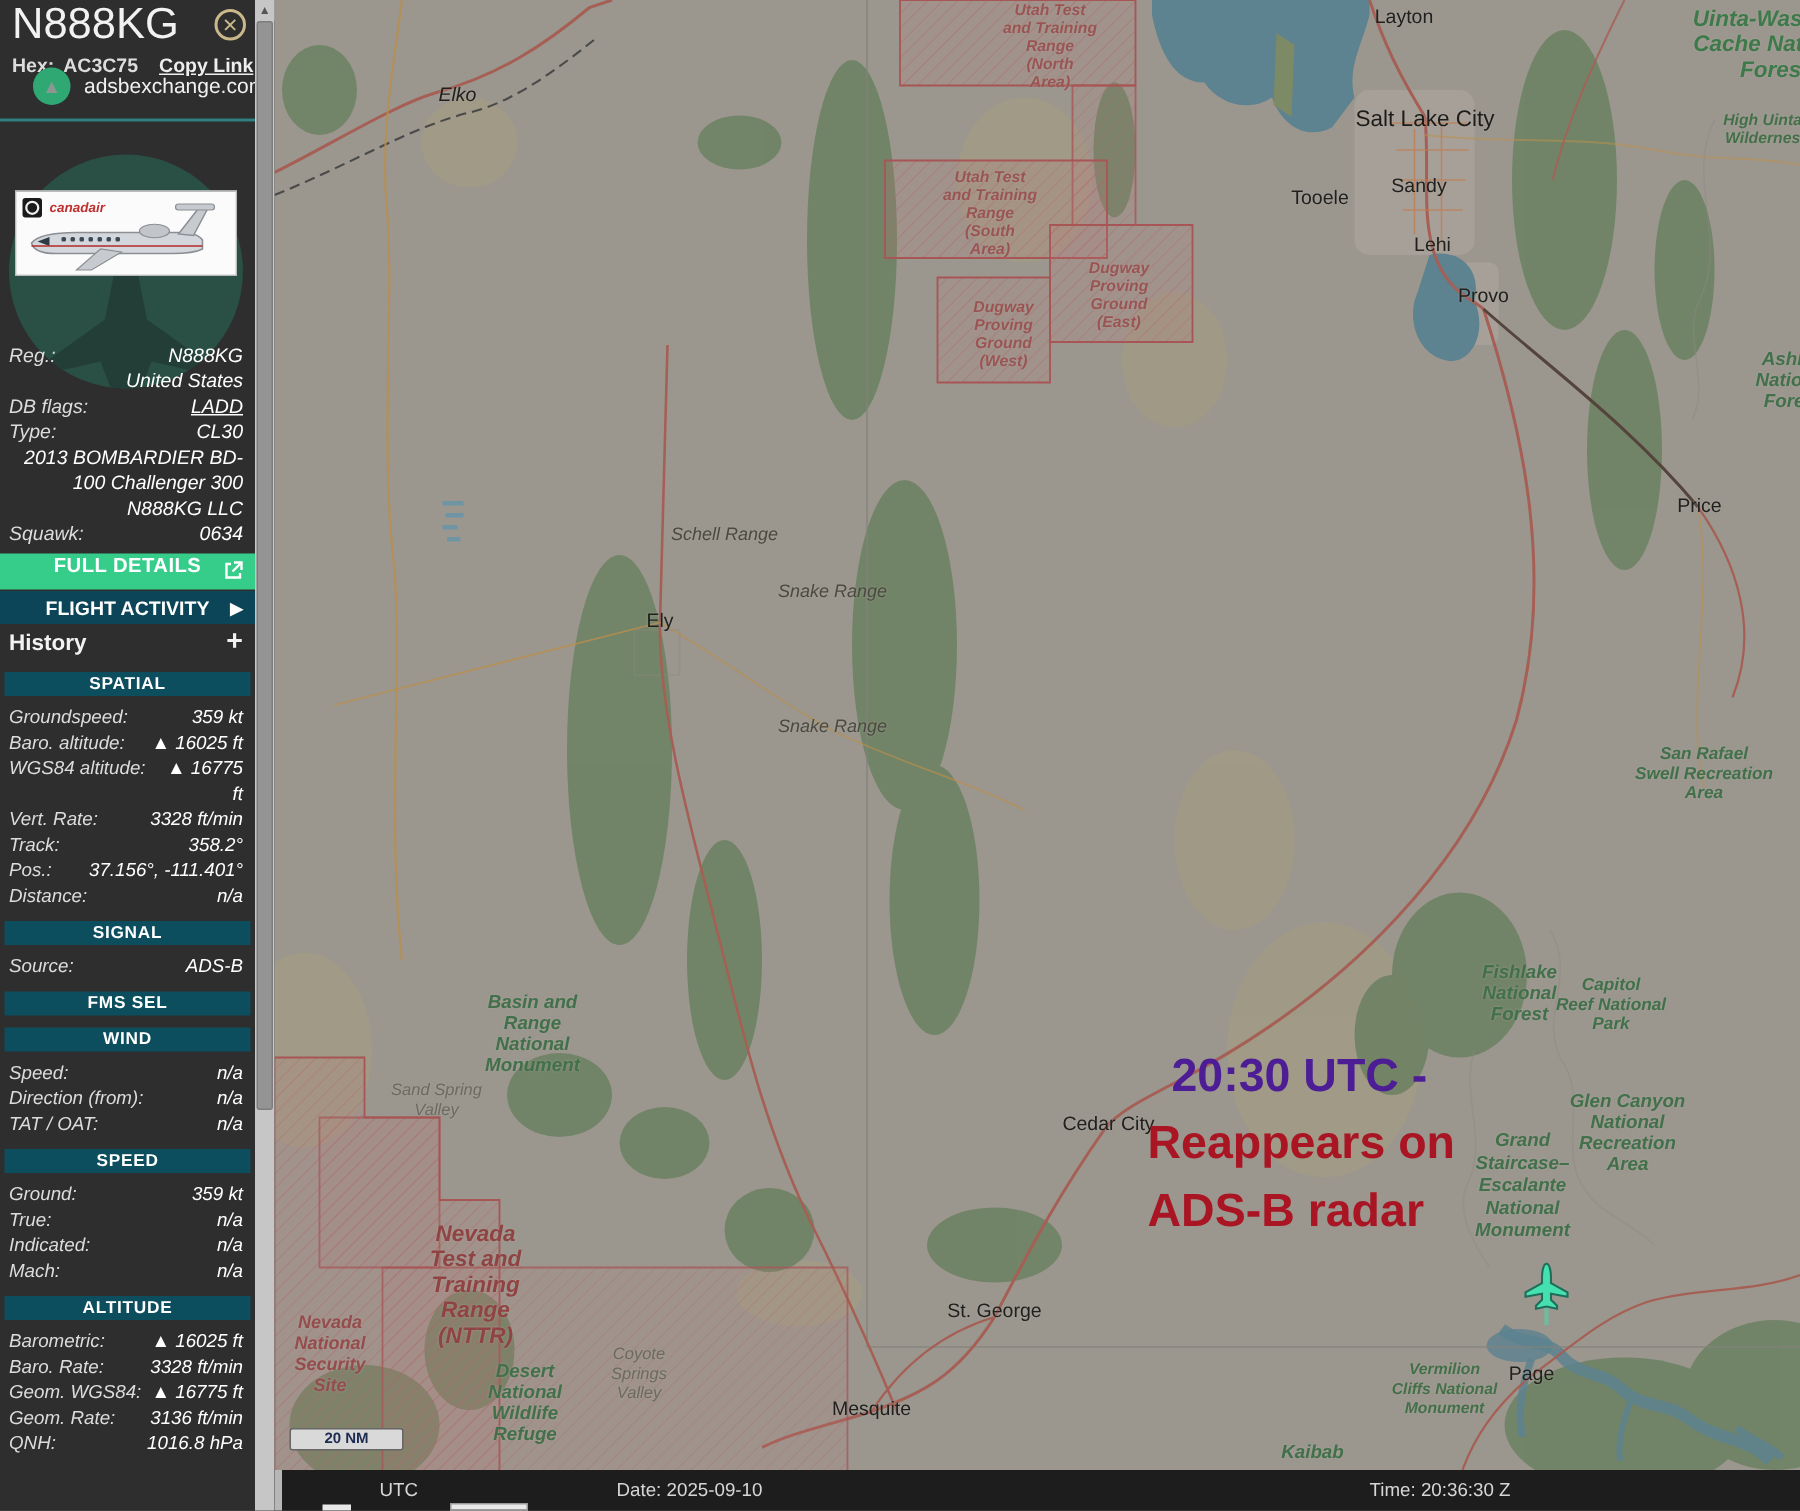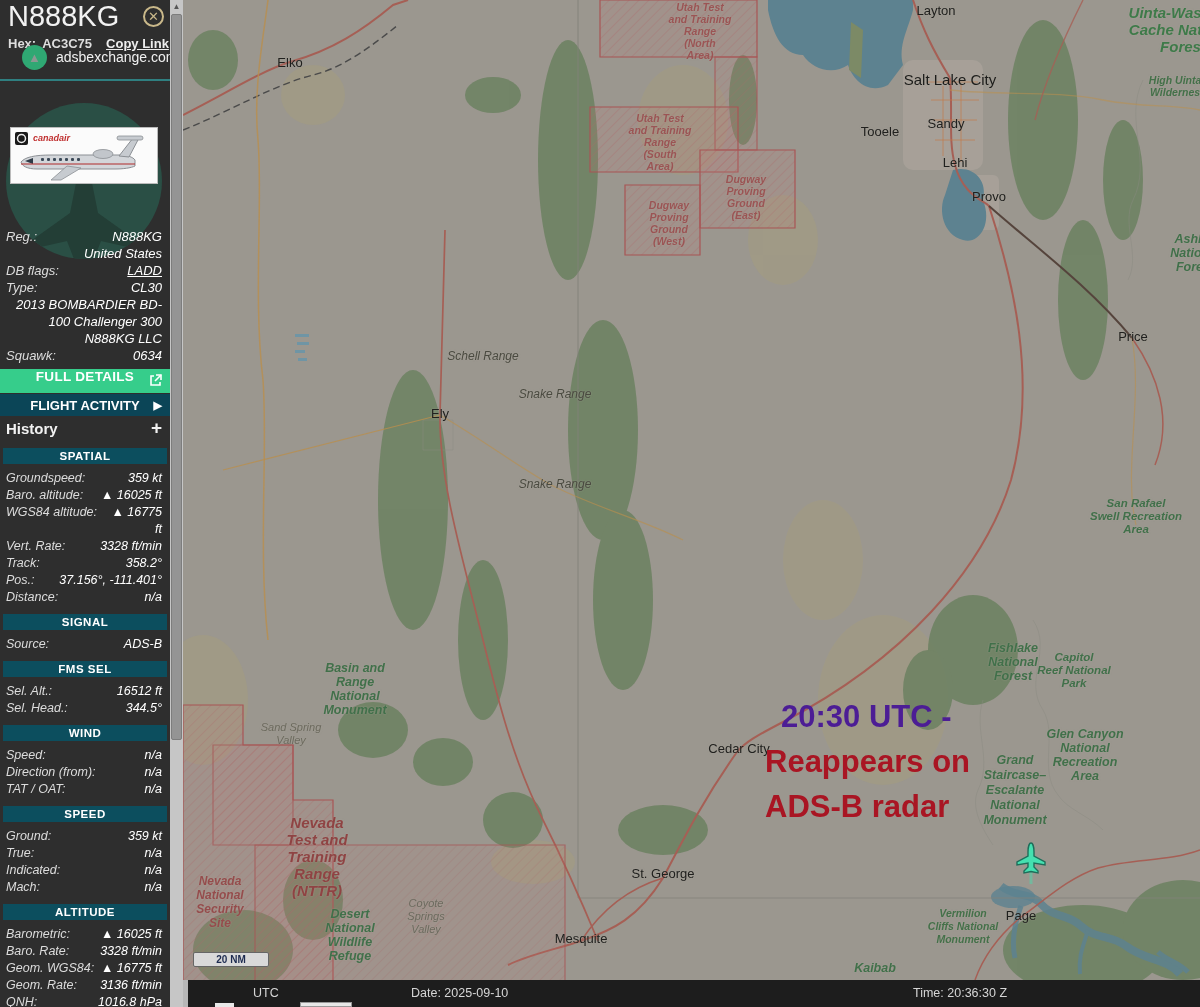--- a/index.html
+++ b/index.html
@@ -227,30 +227,20 @@
         </div>
       </div>
       <div class="sec-h">SIGNAL</div>
       <div class="sec-rows">
         <div class="kv">
           <span class="lab">Source:</span>
           <span class="val">ADS-B</span>
         </div>
       </div>
       <div class="sec-h">FMS SEL</div>
-      <div class="sec-rows">
-        <div class="kv">
-          <span class="lab">Sel. Alt.:</span>
-          <span class="val">16512 ft</span>
-        </div>
-        <div class="kv">
-          <span class="lab">Sel. Head.:</span>
-          <span class="val">344.5°</span>
-        </div>
-      </div>
       <div class="sec-h">WIND</div>
       <div class="sec-rows">
         <div class="kv">
           <span class="lab">Speed:</span>
           <span class="val">n/a</span>
         </div>
         <div class="kv">
           <span class="lab">Direction (from):</span>
           <span class="val">n/a</span>
         </div>
@@ -412,21 +402,21 @@
       <path d="M407,107 H555 V172 H407 Z" fill="url(#hatch)"></path>
       <path d="M517,150 H612 V228 H517 Z" fill="url(#hatch)"></path>
       <path d="M442,185 H517 V255 H442 Z" fill="url(#hatch)"></path>
       <path d="M0,705 H60 V745 H110 V800 H150 V1000 H0 Z" fill="url(#hatch)"></path>
       <path d="M72,845 H382 V1000 H72 Z" fill="url(#hatch)" opacity="0.75"></path>
       <path d="M30,745 H110 V845 H30 Z" fill="url(#hatch)" opacity="0.7"></path>
     </g>
   </svg>
 
   <div>
-      <span class="map-label ml-town" style="left: 107px; top: 55px;">Elko</span>
+      <span class="map-label ml-town" style="left: 122px; top: 55px; font-style: italic;">Elko</span>
       <span class="map-label ml-town" style="left: 753px; top: 3px;">Layton</span>
       <span class="map-label ml-city" style="left: 767px; top: 71px;">Salt Lake City</span>
       <span class="map-label ml-town" style="left: 697px; top: 124px;">Tooele</span>
       <span class="map-label ml-town" style="left: 763px; top: 116px;">Sandy</span>
       <span class="map-label ml-town" style="left: 772px; top: 155px;">Lehi</span>
       <span class="map-label ml-town" style="left: 806px; top: 189px;">Provo</span>
       <span class="map-label ml-town" style="left: 950px; top: 329px;">Price</span>
       <span class="map-label ml-town" style="left: 257px; top: 406px;">Ely</span>
       <span class="map-label ml-town" style="left: 480px; top: 866px;">St. George</span>
       <span class="map-label ml-town" style="left: 398px; top: 931px;">Mesquite</span>

